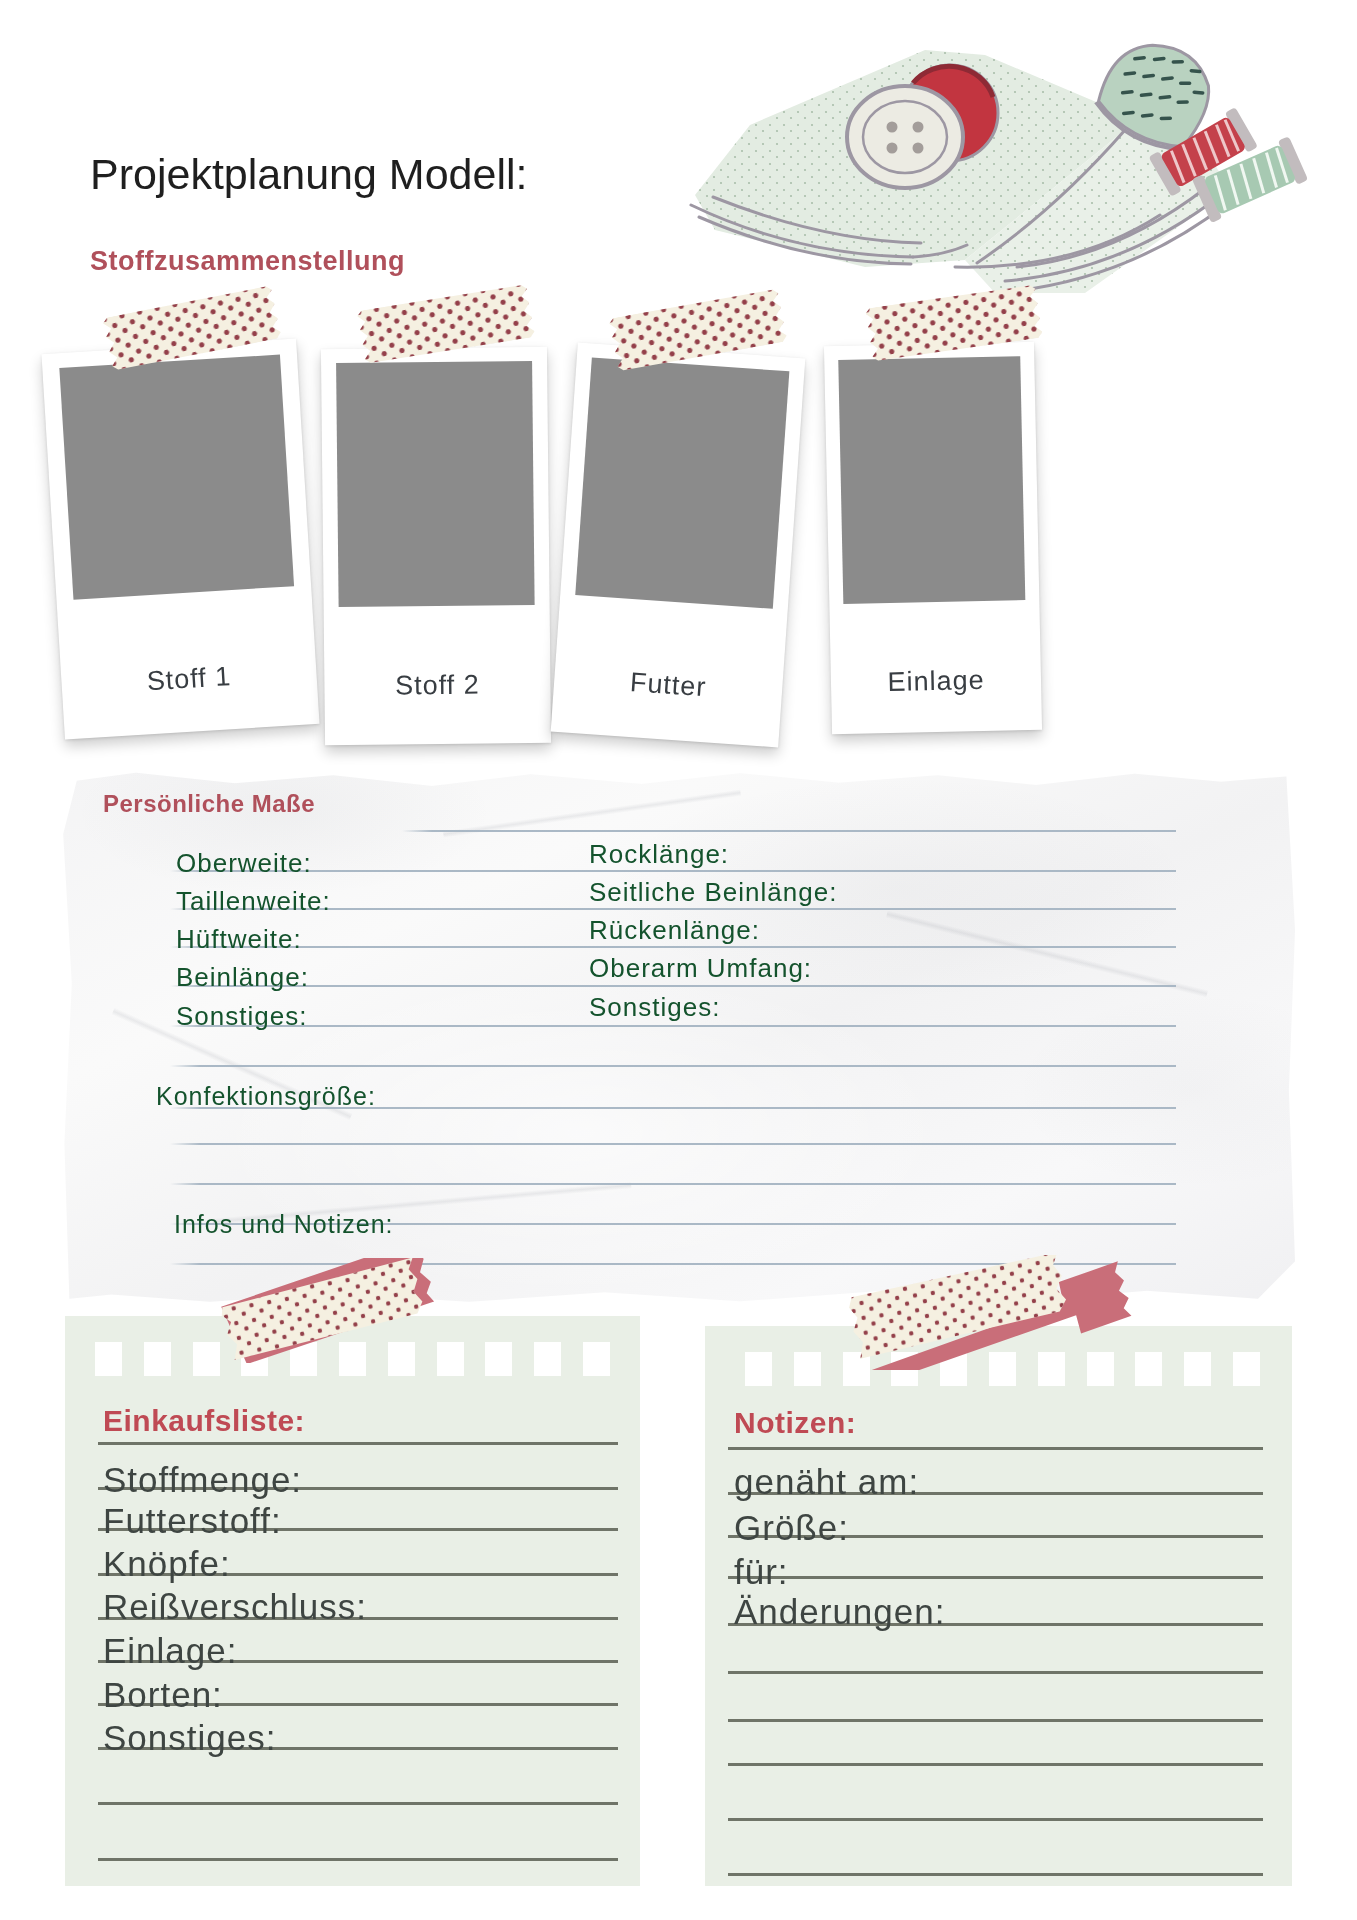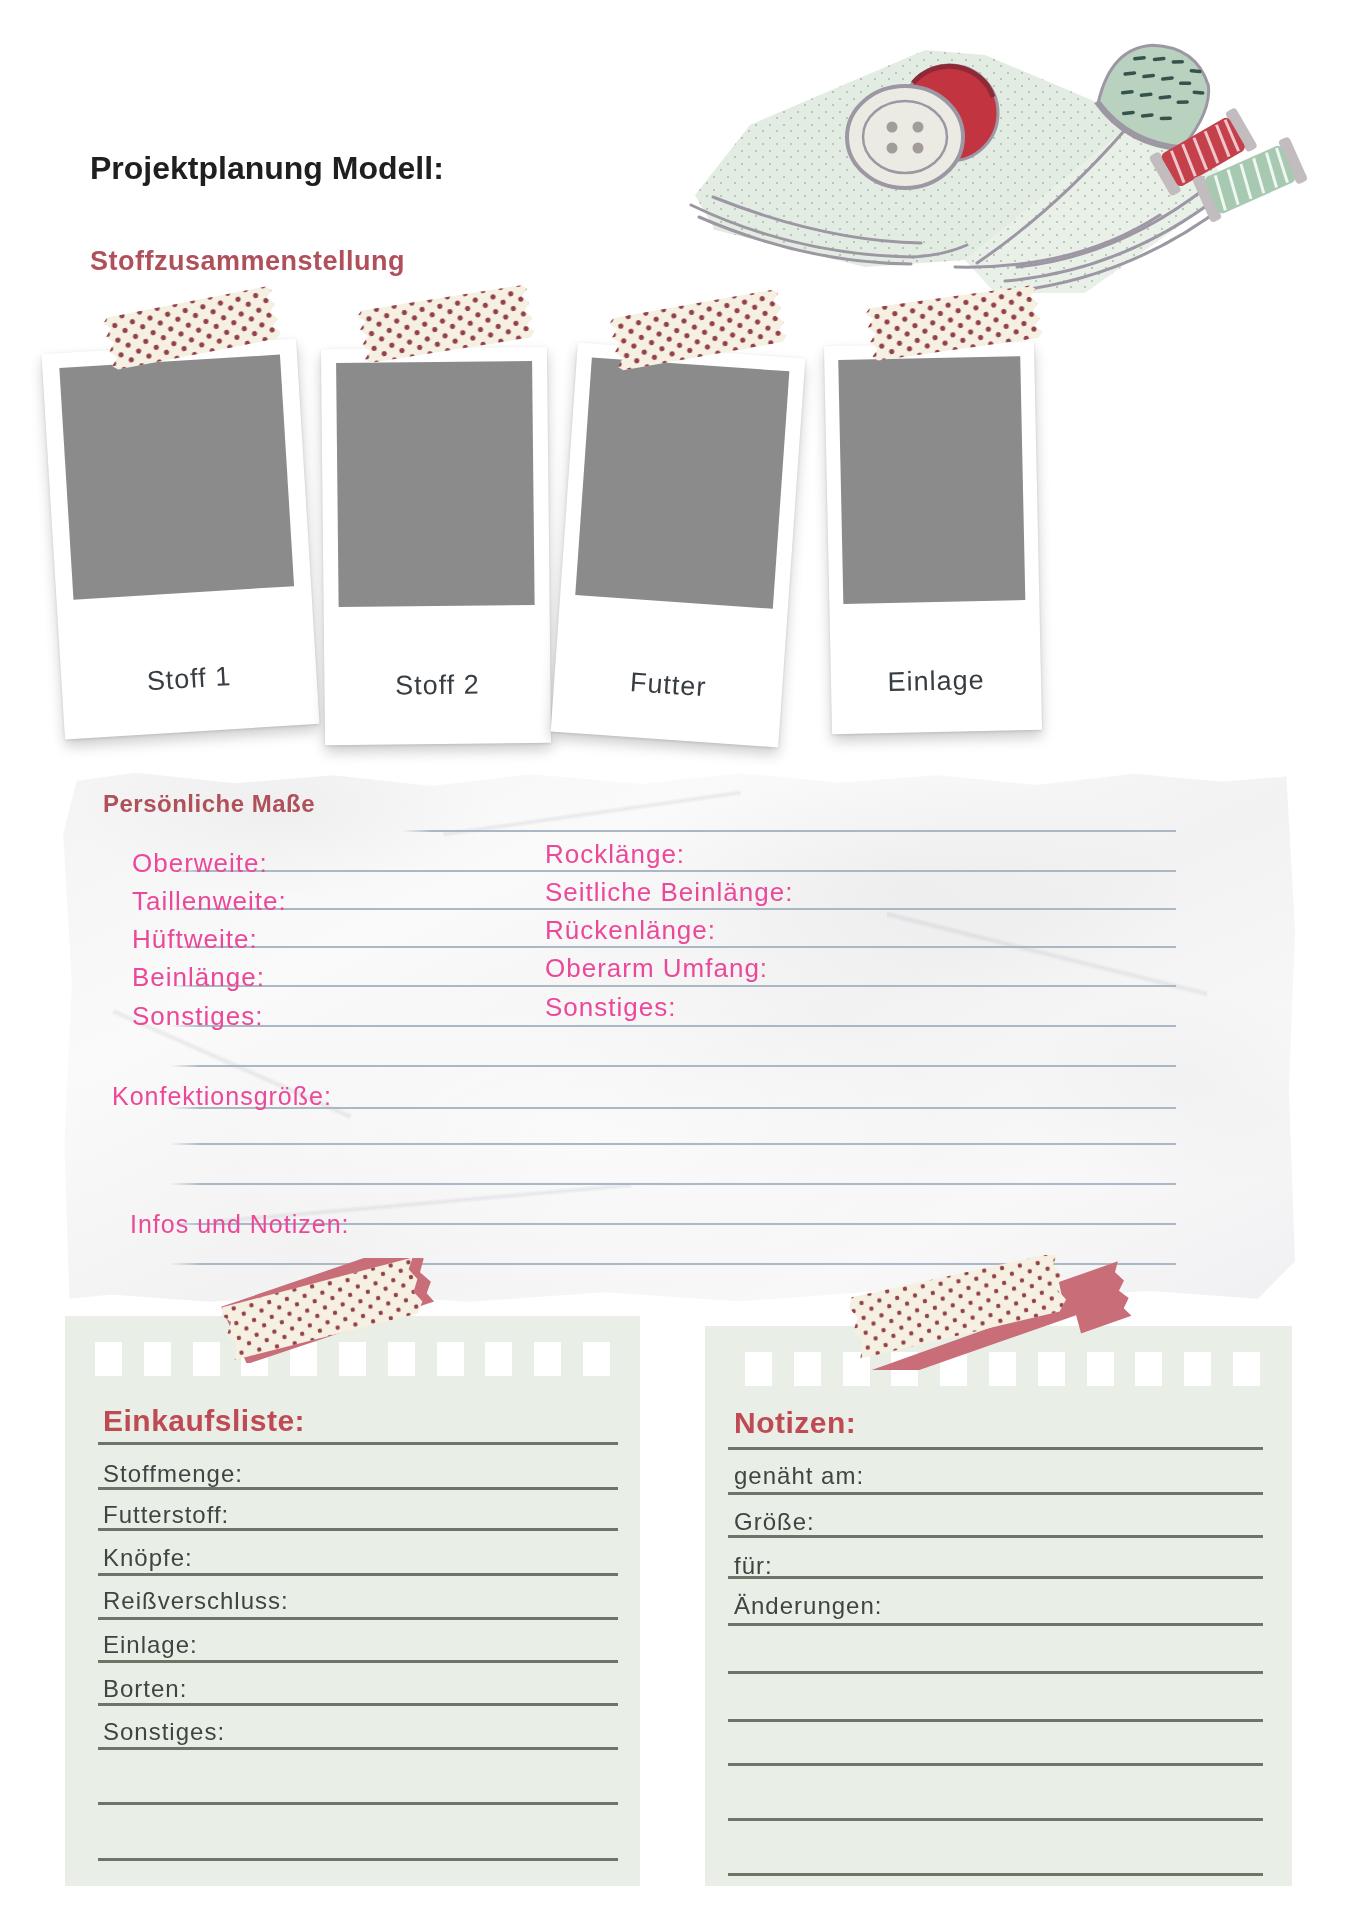--- a/index.html
+++ b/index.html
@@ -1,25 +1,25 @@
 <!DOCTYPE html>
 <html><head>
 <meta charset="utf-8">
 <style>
   html,body{margin:0;padding:0;}
   body{width:1357px;height:1920px;background:#ffffff;font-family:"Liberation Sans", sans-serif;}
   .page{position:relative;width:1357px;height:1920px;background:#ffffff;overflow:hidden;}
   .abs{position:absolute;}
 
-  .title{position:absolute;left:90px;top:150px;font-size:32px;font-weight:700;color:#1f1f1f;letter-spacing:0px;}
+  .title{position:absolute;left:90px;top:150px;font-size:43px;font-weight:400;color:#1f1f1f;letter-spacing:0px;}
   .sec-h{position:absolute;font-weight:700;color:#b0505b;letter-spacing:0.5px;}
   .box-h{position:absolute;font-weight:700;color:#bf4a54;font-size:30px;letter-spacing:0.5px;}
 
-  .label{position:absolute;font-size:26px;color:#ec4899;letter-spacing:1px;white-space:nowrap;}
-  .blabel{position:absolute;font-size:24px;color:#3e4542;letter-spacing:1px;white-space:nowrap;}
+  .label{position:absolute;font-size:26px;color:#14532d;letter-spacing:1px;white-space:nowrap;margin-left:44px;}
+  .blabel{position:absolute;font-size:35px;color:#3e4542;letter-spacing:1px;white-space:nowrap;}
 
   
   .pline{position:absolute;height:2px;background:linear-gradient(to right, rgba(166,181,195,0), rgba(166,181,195,0.95) 30px, rgba(166,181,195,0.95));}
   
   .gline{position:absolute;height:3px;background:#6f7468;}
 
   
   .paper{position:absolute;left:62px;top:770px;width:1233px;height:534px;
     background:
       radial-gradient(ellipse 300px 120px at 18% 8%, rgba(90,95,105,0.05), transparent 70%),

